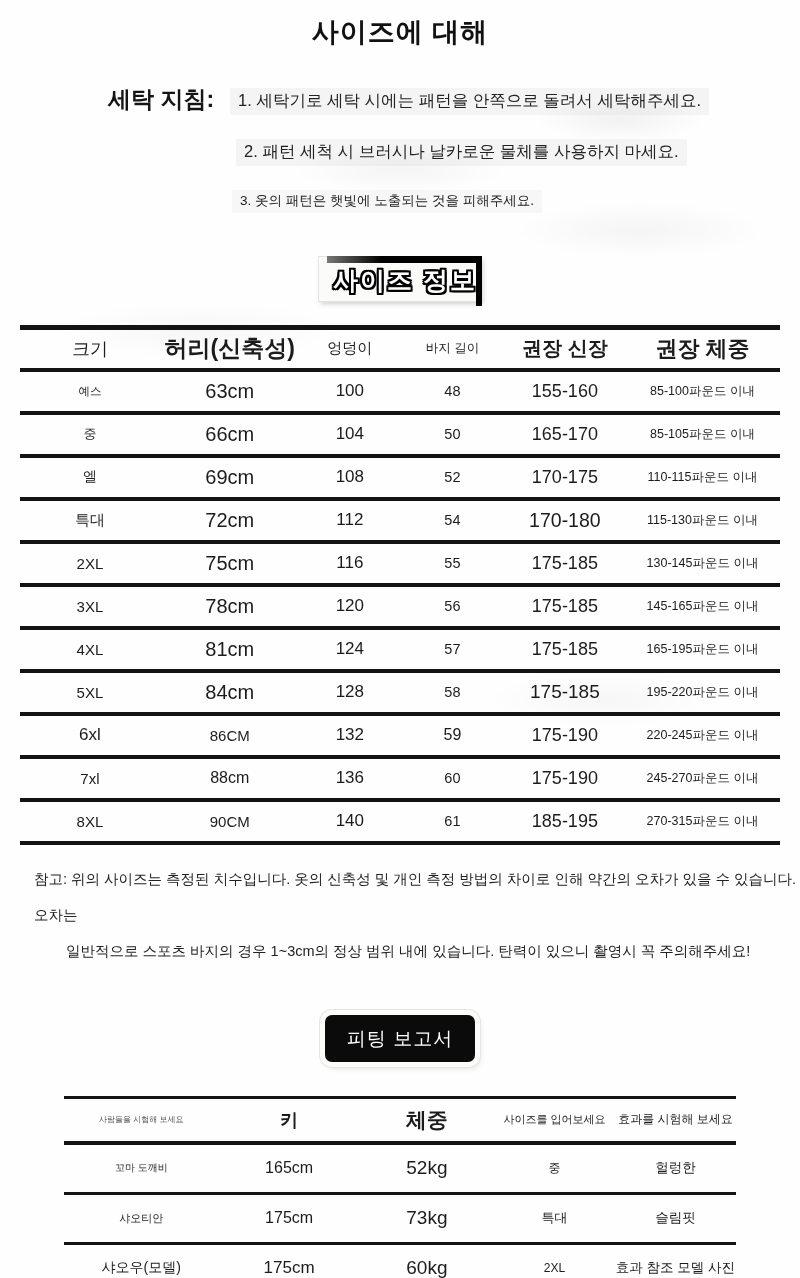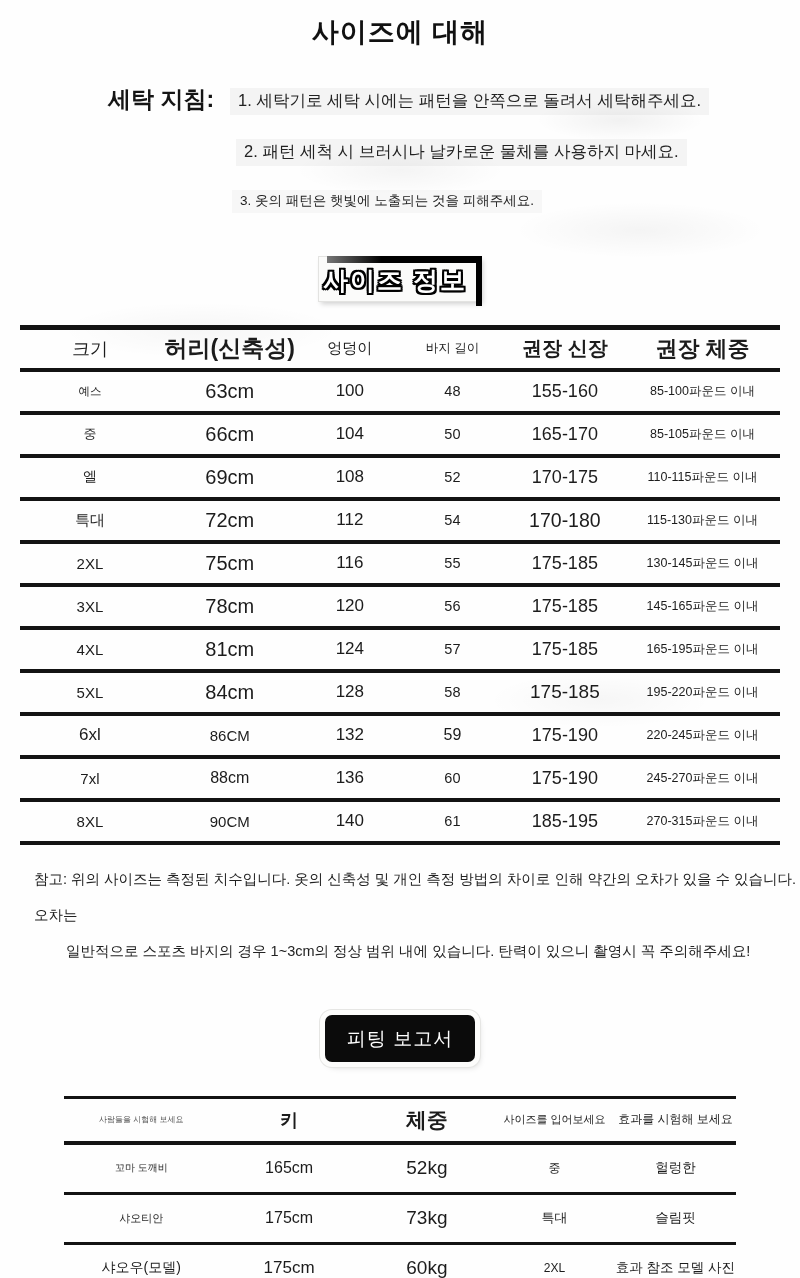--- a/index.html
+++ b/index.html
@@ -31,21 +31,21 @@
   .wash-item{
     font-size:16.5px;color:#222;margin-bottom:24px;white-space:nowrap;
     background:rgba(120,120,120,0.07);padding:2px 8px 3px;width:max-content;
   }
   .wash-item:nth-child(2){margin-left:6px;}
   .wash-item:nth-child(3){font-size:13.5px;margin-left:2px;background:rgba(120,120,120,0.05);}
 
   
   .size-badge{
     width:154px;margin:20px auto 0;position:relative;background:#fbfbfa;
-    padding:7px 4px 4px;text-align:left;
+    padding:7px 4px 4px;text-align:right;
     box-shadow:0 0 0 1px #e3e3e1, 2px 3px 5px rgba(0,0,0,0.18);
   }
   .size-badge::before{ 
     content:"";position:absolute;top:-1px;left:8px;right:-1px;height:7px;
     background:linear-gradient(90deg,#777 0%,#000 35%,#000 100%);
   }
   .size-badge::after{ 
     content:"";position:absolute;top:-1px;right:-1px;width:6px;bottom:-5px;background:#000;
   }
   .size-badge .badge-text{

